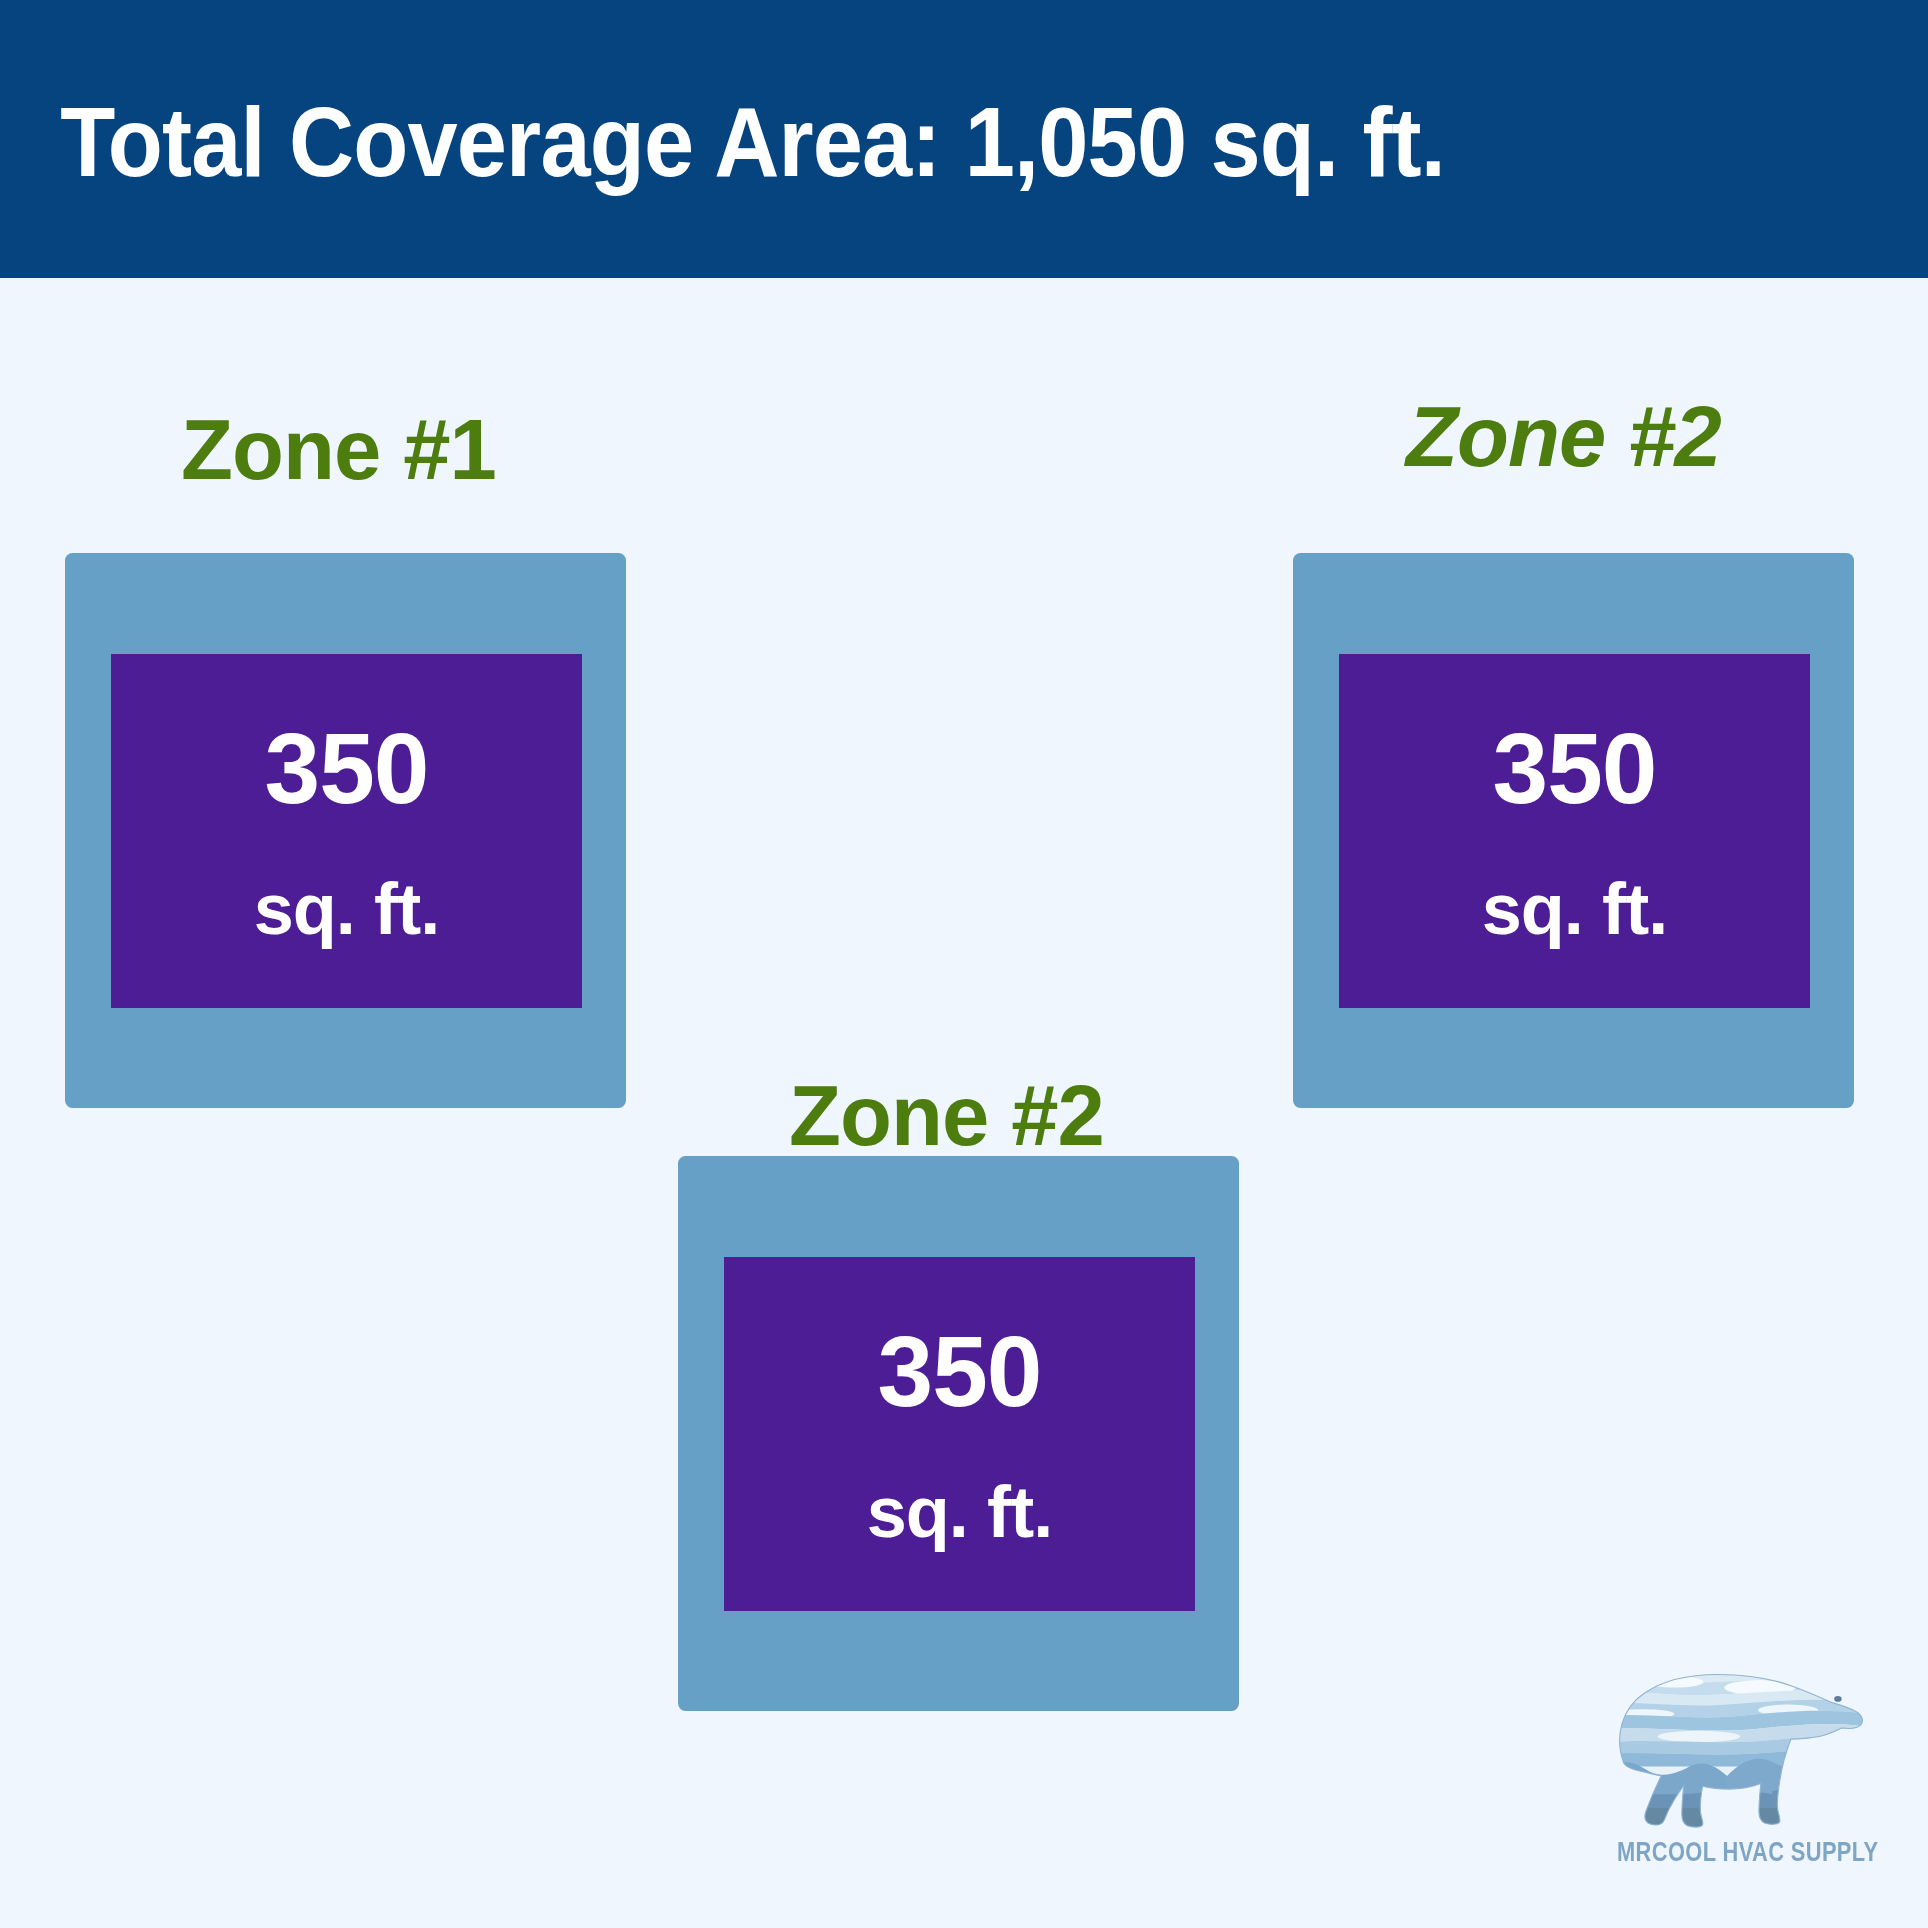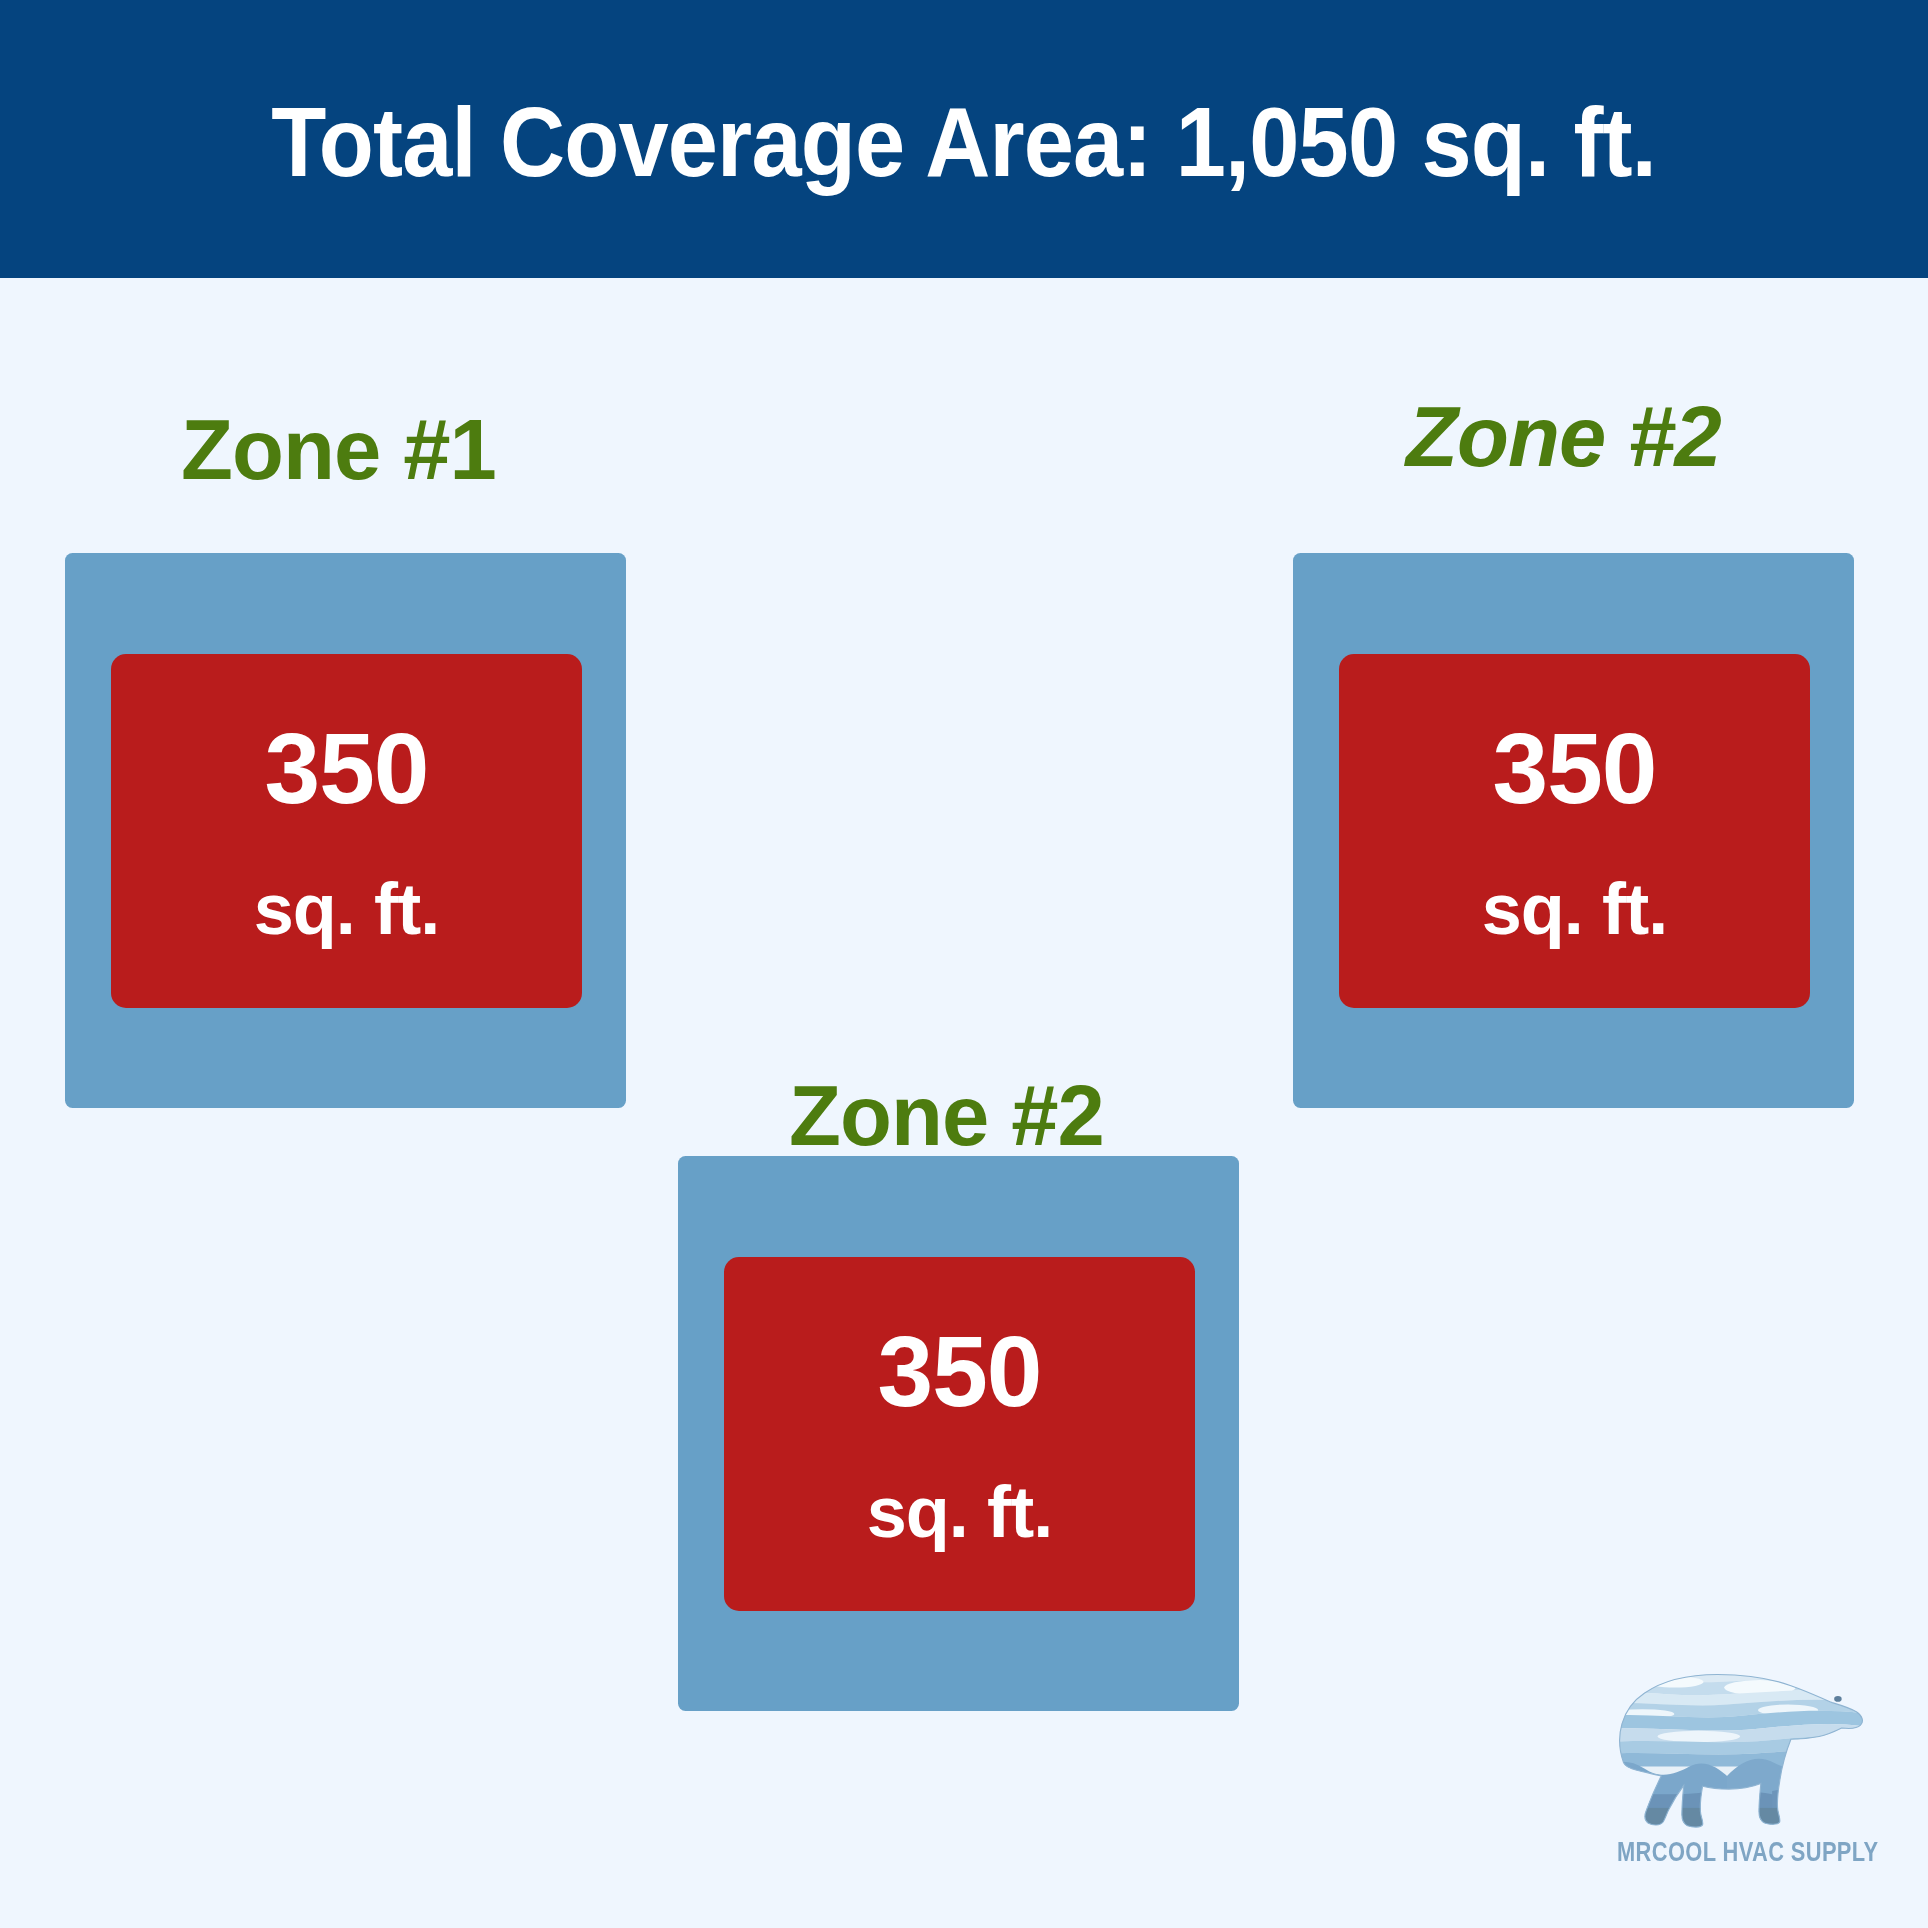--- a/index.html
+++ b/index.html
@@ -18,21 +18,21 @@
   
   .header-banner {
     position: absolute;
     left: 0;
     top: 0;
     width: 1928px;
     height: 278px;
     background: #05447f;
     display: flex;
     align-items: center;
-    justify-content: center;
+    justify-content: flex-start;
   }
   .header-title {
     color: #ffffff;
     font-size: 98px;
     font-weight: bold;
     letter-spacing: -0.9px;
     line-height: 1;
     transform: scaleX(0.92);
     transform-origin: center center;
     white-space: nowrap;
@@ -52,22 +52,22 @@
     white-space: nowrap;
     letter-spacing: -0.9px;
   }
   .zone-card {
     position: absolute;
     background: #67a0c7;
     border-radius: 7.5px;
   }
   .zone-inner {
     position: absolute;
-    background: #b91c1c;
-    border-radius: 15px;
+    background: #4c1d95;
+    border-radius: 0;
     display: flex;
     flex-direction: column;
     align-items: center;
     justify-content: center;
     box-sizing: border-box;
   }
   .zone-value {
     color: #ffffff;
     font-size: 100px;
     font-weight: bold;

